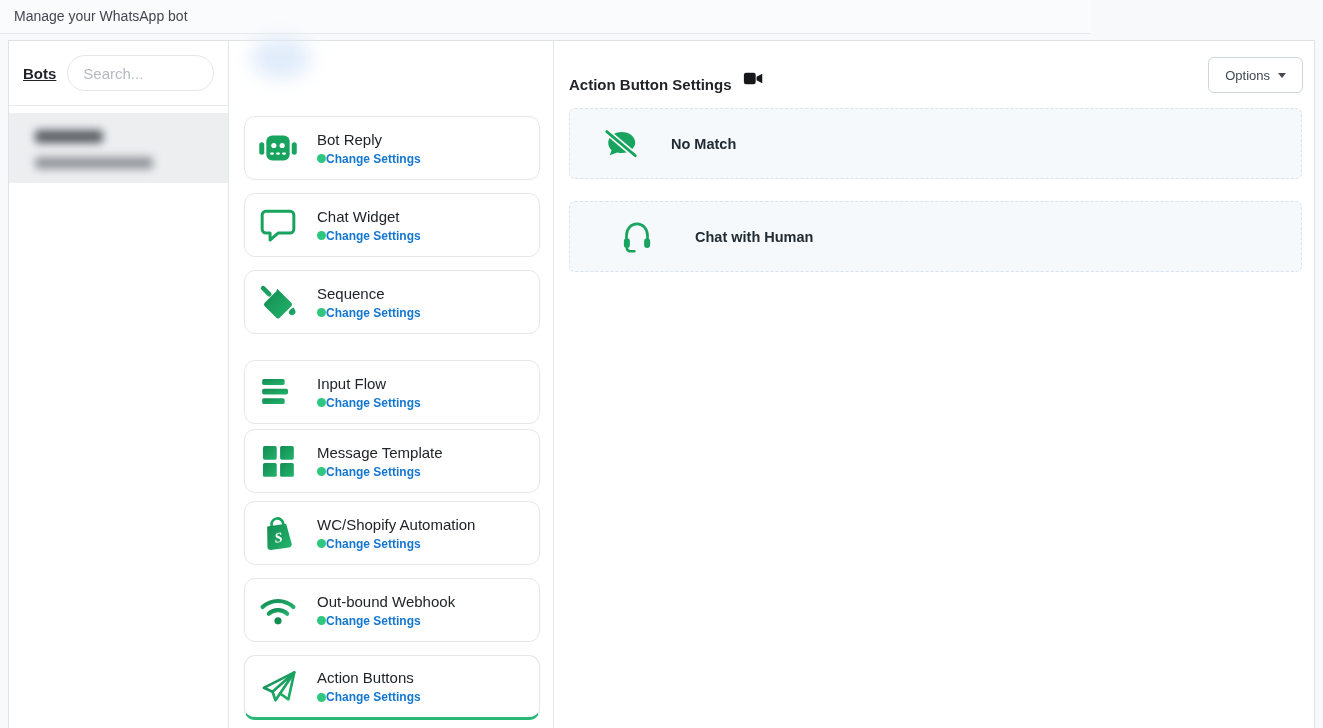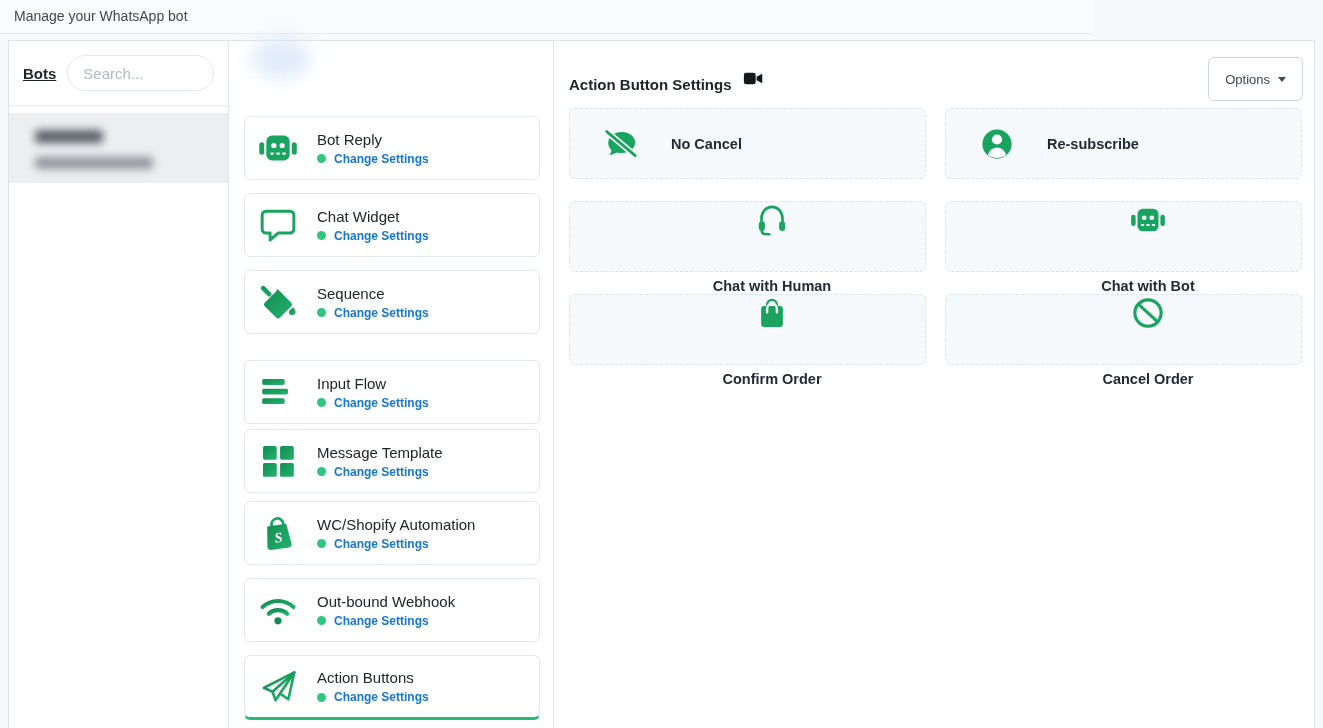--- a/index.html
+++ b/index.html
@@ -31,54 +31,54 @@
   .blur-line { position:absolute; border-radius:4px; filter:blur(4px); }
   .blur-line.l1 { left:26px; top:17px; width:68px; height:13px; background:#3f454c; opacity:.85; }
   .blur-line.l2 { left:26px; top:44px; width:118px; height:12px; background:#555b63; opacity:.6; }
 
   
   .features-col { position:absolute; left:220px; top:0; width:325px; height:100%;
                   border-right:1px solid #e2e6e9; }
   .blur-blob { position:absolute; left:22px; top:-4px; width:60px; height:42px;
                background:#dce9fa; border-radius:50%; filter:blur(9px); opacity:.85; }
   .feature-card { position:absolute; left:15px; width:296px; height:64px;
-                  background:#fff; border:1px solid #e4e7ea; border-radius:6px;
+                  background:#fff; border:1px solid #e4e7ea; border-radius:11px;
                   display:flex; align-items:center; padding-left:13px; gap:19px;
                   cursor:pointer; }
   .feature-card.active { border-bottom:3px solid #27b975; height:65px; }
   .feature-icon { width:40px; height:40px; flex:0 0 40px; display:flex;
                   align-items:center; justify-content:center; }
   .feature-icon svg { width:40px; height:40px; }
   .feature-title { font-size:15px; color:#212529; }
-  .settings-row { display:flex; align-items:center; gap:8px; margin-top:4px; }
+  .settings-row { display:flex; align-items:center; margin-top:4px; }
   .status-dot { width:9px; height:9px; border-radius:50%; background:#2fc780; }
   .settings-link { font-size:12px; font-weight:bold; color:#1577d0;
                    text-decoration:none; cursor:pointer; }
 
   
   .panel { position:absolute; left:545px; top:0; width:762px; height:100%; }
   .panel-header { position:absolute; left:15px; top:23px; display:flex;
                   align-items:center; gap:12px; }
   .panel-title { font-size:15px; font-weight:bold; color:#212529;margin-top:12px; }
   .camera-icon svg { width:21px; height:17px; display:block; }
-  .options-btn { position:absolute; right:13px; top:16px; height:44px;
+  .options-btn { position:absolute; right:13px; top:16px; height:36px;
                  padding:0 16px; background:#fff; border:1px solid #ced4da;
                  border-radius:6px; font-size:13px; color:#3f4750;
                  display:flex; align-items:center; gap:8px; cursor:pointer;
                  font-family:inherit; }
   .caret-down { width:0; height:0; border-left:4px solid transparent;
                 border-right:4px solid transparent; border-top:5px solid #444a51; }
 
   .tile-row { position:absolute; left:15px; width:733px; height:71px;
               display:flex; gap:19px; }
   .row1 { top:67px; } .row2 { top:160px; } .row3 { top:253px; }
   .tile { flex:1; background:#f6f9fc; border:1px dashed #d9e3ee; border-radius:6px;
           display:flex; align-items:center; cursor:pointer; }
   .row1 .tile { padding-left:33px; gap:32px; }
-  .row2 .tile, .row3 .tile { padding-left:49px; gap:40px;flex-direction:column; }
+  .row2 .tile, .row3 .tile { padding-left:49px; gap:40px; }
   .tile-icon { width:36px; height:36px; flex:0 0 36px; display:flex;
                align-items:center; justify-content:center; }
   .tile-icon svg { width:36px; height:36px; }
   .tile-label { font-size:14.5px; font-weight:600; color:#212b33; }
 </style>
 </head>
 <body>
 
 <svg width="0" height="0" style="position:absolute">
   <defs>
@@ -268,78 +268,32 @@
 
     <div class="tile-row row1">
       <div class="tile">
         <span class="tile-icon">
           <svg viewBox="0 0 48 48">
             <path d="M25 8c9.9 0 18 6.3 18 14s-8.1 14-18 14c-2 0-4-.3-5.8-.8L9 39l2.4-6.8C8.4 29.7 7 26 7 22c0-7.7 8.1-14 18-14z" fill="#18a45f"></path>
             <line x1="5" y1="7.5" x2="43" y2="39.5" stroke="#fff" stroke-width="8"></line>
             <line x1="5" y1="7.5" x2="43" y2="39.5" stroke="#18a45f" stroke-width="3.8" stroke-linecap="round"></line>
           </svg>
         </span>
-        <span class="tile-label">No Cancel</span>
-      </div>
-      <div class="tile">
-        <span class="tile-icon">
-          <svg viewBox="0 0 48 48">
-            <circle cx="24" cy="24" r="19.5" fill="#18a45f"></circle>
-            <circle cx="24" cy="18" r="6.8" fill="#fff"></circle>
-            <path d="M12 38.5q3-10 12-10t12 10a19.5 19.5 0 0 1-24 0z" fill="#fff"></path>
-          </svg>
-        </span>
-        <span class="tile-label">Re-subscribe</span>
+        <span class="tile-label">No Match</span>
       </div>
     </div>
 
     <div class="tile-row row2">
       <div class="tile">
         <span class="tile-icon">
           <svg viewBox="0 0 48 48" fill="none" stroke="#18a45f" stroke-width="3.6" stroke-linecap="round">
             <path d="M10 29v-7C10 13 16.3 6.5 24 6.5S38 13 38 22v7"></path>
             <rect x="6.5" y="25.5" width="8" height="13" rx="4" fill="#18a45f" stroke="none"></rect>
             <rect x="33.5" y="25.5" width="8" height="13" rx="4" fill="#18a45f" stroke="none"></rect>
             <path d="M10.5 38.5c0 3 2.6 4.5 6.5 4.5h3.5"></path>
           </svg>
         </span>
         <span class="tile-label">Chat with Human</span>
       </div>
-      <div class="tile">
-        <span class="tile-icon">
-          <svg viewBox="0 0 48 48" fill="#18a45f">
-            <rect x="1.5" y="17" width="6" height="15" rx="3"></rect>
-            <rect x="40.5" y="17" width="6" height="15" rx="3"></rect>
-            <rect x="10" y="9" width="28" height="30" rx="7"></rect>
-            <circle cx="19" cy="21" r="3.1" fill="#fff"></circle>
-              <circle cx="29" cy="21" r="3.1" fill="#fff"></circle>
-            <rect x="14.5" y="29.4" width="4.6" height="2.6" rx="1.3" fill="#fff"></rect>
-            <rect x="21.7" y="29.4" width="4.6" height="2.6" rx="1.3" fill="#fff"></rect>
-            <rect x="28.9" y="29.4" width="4.6" height="2.6" rx="1.3" fill="#fff"></rect>
-          </svg>
-        </span>
-        <span class="tile-label">Chat with Bot</span>
-      </div>
-    </div>
-
-    <div class="tile-row row3">
-      <div class="tile">
-        <span class="tile-icon">
-          <svg viewBox="0 0 48 48">
-            <path d="M17.5 20v-7a6.5 6.5 0 0 1 13 0v7" fill="none" stroke="#18a45f" stroke-width="3.2" stroke-linecap="round"></path>
-            <rect x="9.5" y="14.5" width="29" height="28" rx="4" fill="#18a45f"></rect>
-            <path d="M17.5 23v-5a6.5 6.5 0 0 1 13 0v5" fill="none" stroke="#fff" stroke-width="3.2" stroke-linecap="round"></path>
-          </svg>
-        </span>
-        <span class="tile-label">Confirm Order</span>
-      </div>
-      <div class="tile">
-        <span class="tile-icon">
-          <svg viewBox="0 0 48 48" fill="none" stroke="#18a45f" stroke-width="4.2">
-            <circle cx="24" cy="24" r="17.5"></circle>
-            <line x1="11.8" y1="12.8" x2="36.2" y2="35.2"></line>
-          </svg>
-        </span>
-        <span class="tile-label">Cancel Order</span>
-      </div>
-    </div>
+    </div>
+
   </div>
 </div>
 
 </body></html>

